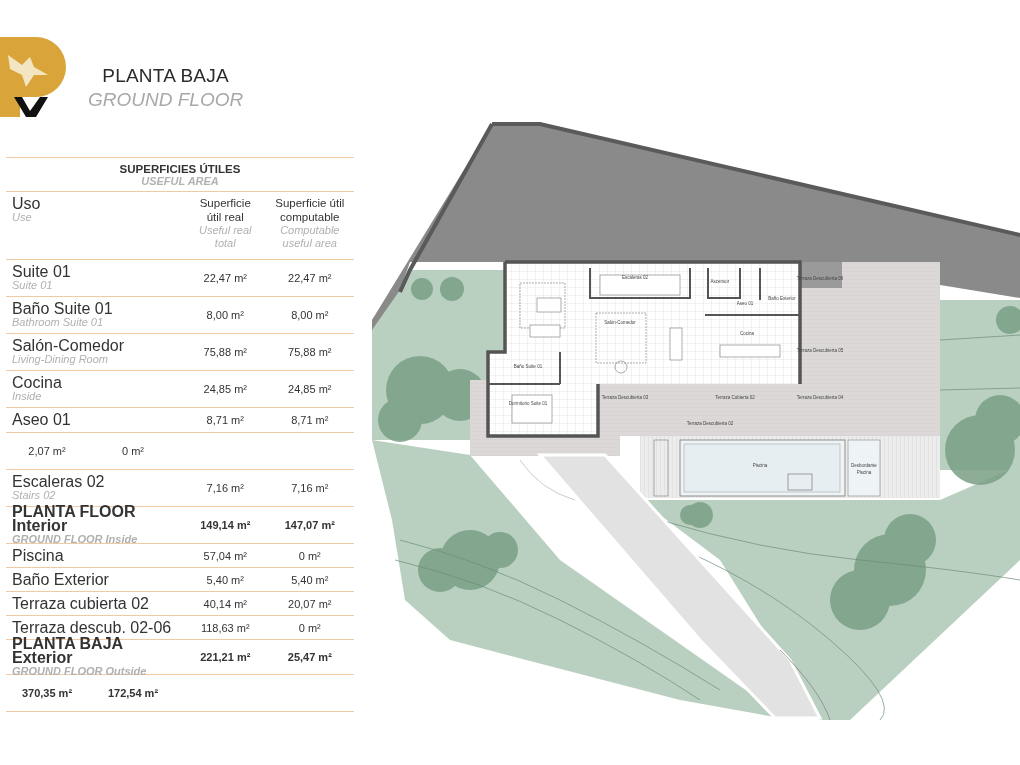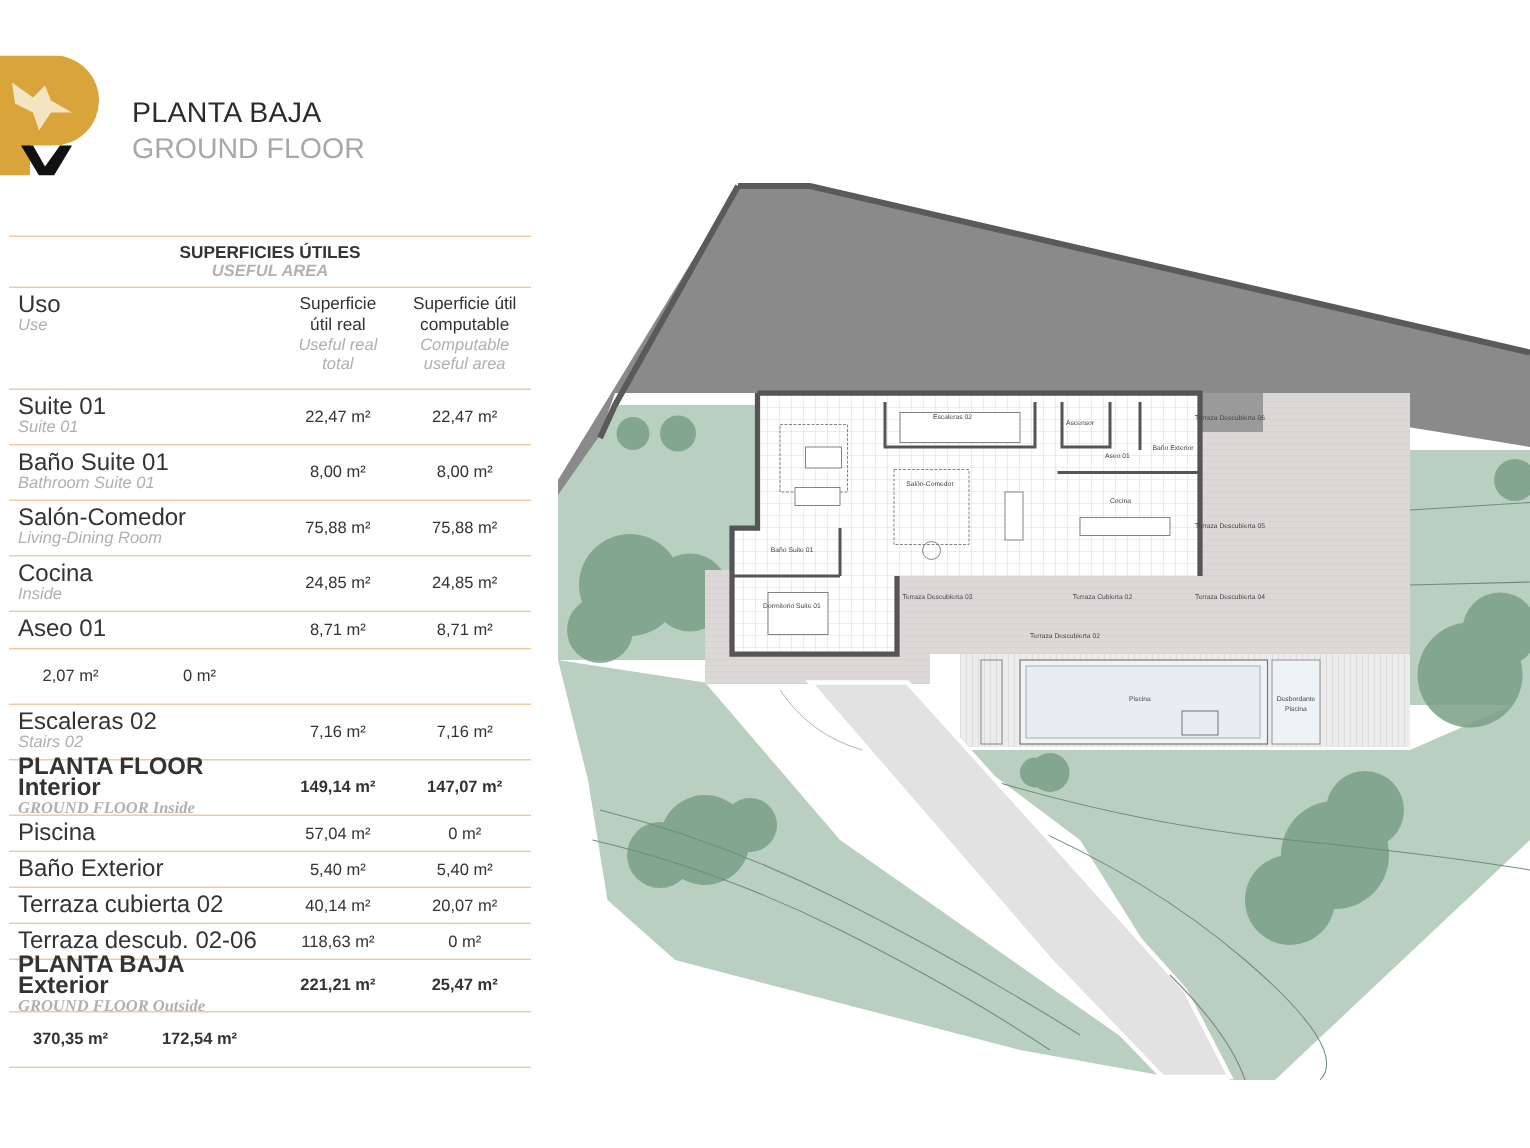--- a/index.html
+++ b/index.html
@@ -1,36 +1,36 @@
 <!DOCTYPE html>
 <html><head>
 <meta charset="utf-8">
 <style>
   html, body { margin:0; padding:0; }
   body { width:1020px; height:765px; background:#ffffff; position:relative; overflow:hidden;
          font-family:"Liberation Sans", sans-serif; color:#333; }
   .logo { position:absolute; left:0; top:37px; width:66px; height:80px; }
   .title-block { position:absolute; left:88px; top:64px; }
-  .title-es { font-size:19px; color:#2b2b2b; letter-spacing:0.2px; line-height:24px; }
-  .title-en { font-size:19px; color:#a8a8a8; line-height:24px; }
+  .title-es { font-size:19px; color:#2b2b2b; letter-spacing:0.2px; line-height:24px;text-align:center; }
+  .title-en { font-size:19px; color:#a8a8a8; font-style:italic; line-height:24px; }
 
   .table { position:absolute; left:6px; top:157px; width:348px; }
   .rule { height:1px; background:#f0c9a5; }
   .thead-title { text-align:center; padding:5px 0 4px; }
   .thead-title .es { font-size:11.5px; font-weight:bold; color:#333; }
   .thead-title .en { font-size:11px; font-weight:bold; font-style:italic; color:#b2b2b2; }
   .row { display:flex; align-items:center; }
   .c1 { width:176px; padding-left:6px; }
   .c2 { width:82px; text-align:center; }
   .c3 { width:90px; text-align:center; }
   .es-l { font-size:16px; color:#333; line-height:14px; }
   .en-l { font-size:11px; color:#b0b0b0; font-style:italic; line-height:13px; }
   .val { font-size:11px; color:#333; }
   .bold .es-l, .bold .val { font-weight:bold; }
-  .bold .en-l { font-weight:bold;font-family:Liberation Serif, serif; }
+  .bold .en-l { font-weight:bold; }
   .hdr .c2, .hdr .c3 { font-size:11.5px; line-height:13.5px; }
 
   .plan { position:absolute; left:365px; top:120px; width:655px; height:610px; }
 </style>
 </head>
 <body>
 
 <div class="logo">
   <svg width="66" height="80" viewBox="0 0 66 80">
     <path d="M0 0 H36 A30 30 0 0 1 36 60 H20 V80 H0 Z" fill="#d9a53a"></path>

